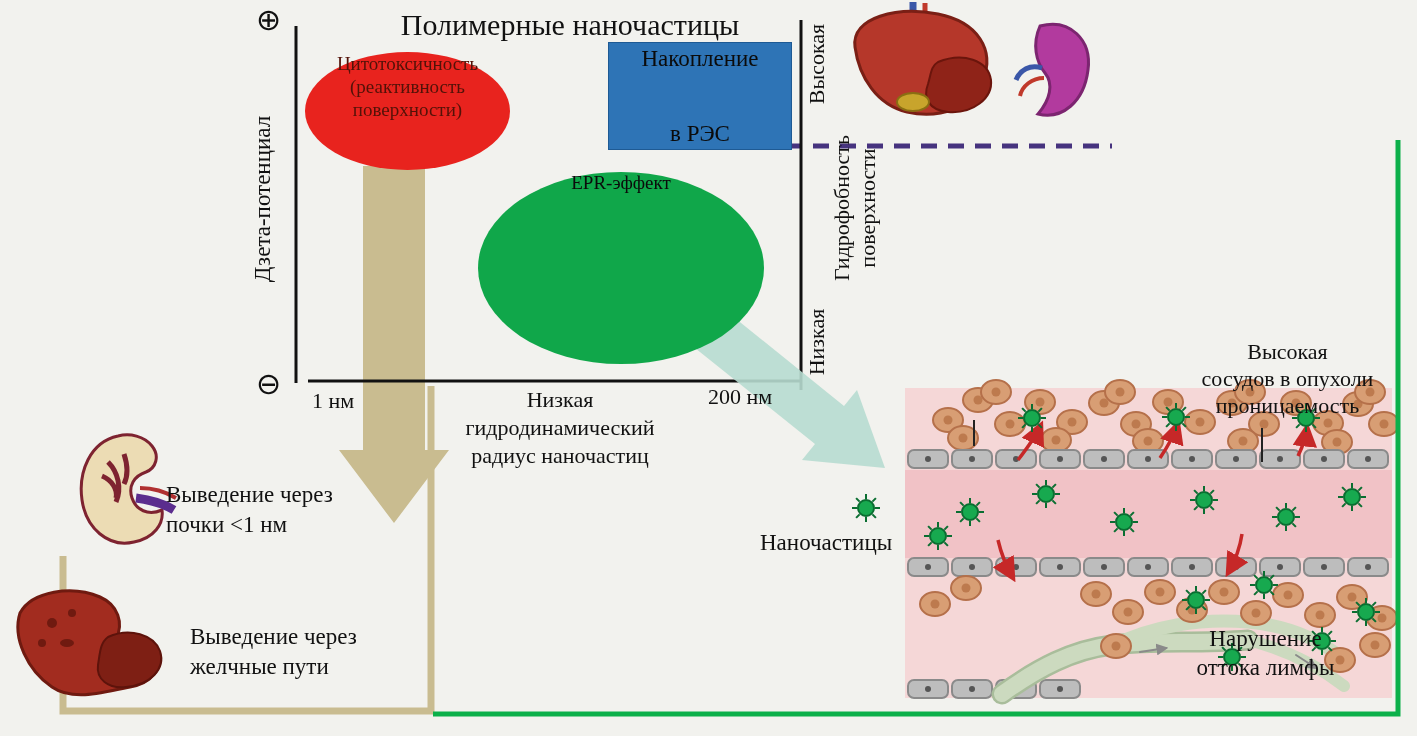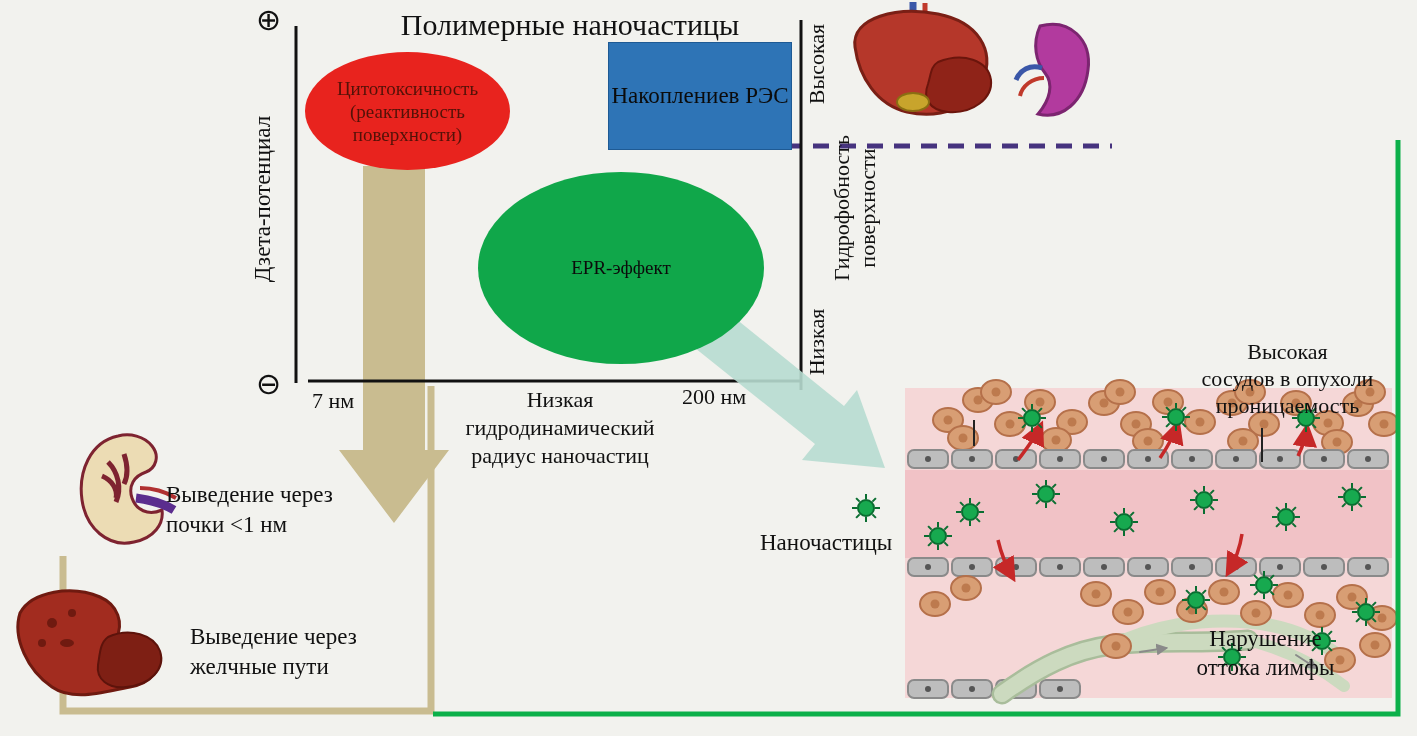--- a/index.html
+++ b/index.html
@@ -4,22 +4,22 @@
 <style>
   html,body{margin:0;padding:0;background:#fff;}
   .stage{position:relative;width:1417px;height:736px;background:#f2f2ee;overflow:hidden;
          font-family:"Liberation Serif","DejaVu Serif",serif;color:#111;}
   .lbl{position:absolute;font-family:"Liberation Serif","DejaVu Serif",serif;color:#111;}
   .center{text-align:center;}
   .rot{transform:translate(-50%,-50%) rotate(-90deg);white-space:nowrap;}
   .line{display:block;}
   .sym{font-family:"DejaVu Sans",sans-serif;}
   .ellipse{position:absolute;border-radius:50%;display:flex;flex-direction:column;
-           align-items:center;justify-content:center;}
-  .rectzone{position:absolute;display:flex;flex-direction:row;align-items:center;justify-content:center;}
+           align-items:center;}
+  .rectzone{position:absolute;display:flex;flex-direction:column;align-items:center;justify-content:flex-end;gap:45px;}
   svg{position:absolute;left:0;top:0;}
 </style>
 </head>
 <body>
 
 <div class="stage">
 
   <svg width="1417" height="736" viewBox="0 0 1417 736">
     <defs>
       <marker id="ra" viewBox="0 0 10 10" refX="8" refY="5" markerWidth="7" markerHeight="7" orient="auto">
@@ -217,22 +217,22 @@
       <ellipse cx="55" cy="60" rx="7" ry="4" fill="#6f1a10"></ellipse>
     </g>
   </svg>
 
   <div class="lbl center" style="left:330px;top:8px;width:480px;font-size:30px;text-align:center;">Полимерные наночастицы</div>
 
   <div class="lbl sym" style="left:256px;top:2px;font-size:30px;">⊕</div>
   <div class="lbl sym" style="left:256px;top:366px;font-size:30px;">⊖</div>
   <div class="lbl rot" style="left:263px;top:199px;font-size:23px;">Дзета-потенциал</div>
 
-  <div class="lbl" style="left:312px;top:388px;font-size:22px;">7 нм</div>
-  <div class="lbl" style="left:682px;top:384px;font-size:22px;">200 нм</div>
+  <div class="lbl" style="left:312px;top:388px;font-size:22px;">1 нм</div>
+  <div class="lbl" style="left:708px;top:384px;font-size:22px;">200 нм</div>
   <div class="lbl center" style="left:420px;top:386px;width:280px;font-size:22px;line-height:28px;">
     <span class="line">Низкая</span>
     <span class="line">гидродинамический</span>
     <span class="line">радиус наночастиц</span>
   </div>
 
   <div class="lbl rot" style="left:817px;top:64px;font-size:22px;">Высокая</div>
   <div class="lbl rot" style="left:817px;top:342px;font-size:22px;">Низкая</div>
   <div class="lbl rot center" style="left:855px;top:208px;font-size:22px;line-height:26px;">
     <span class="line">Гидрофобность</span>

